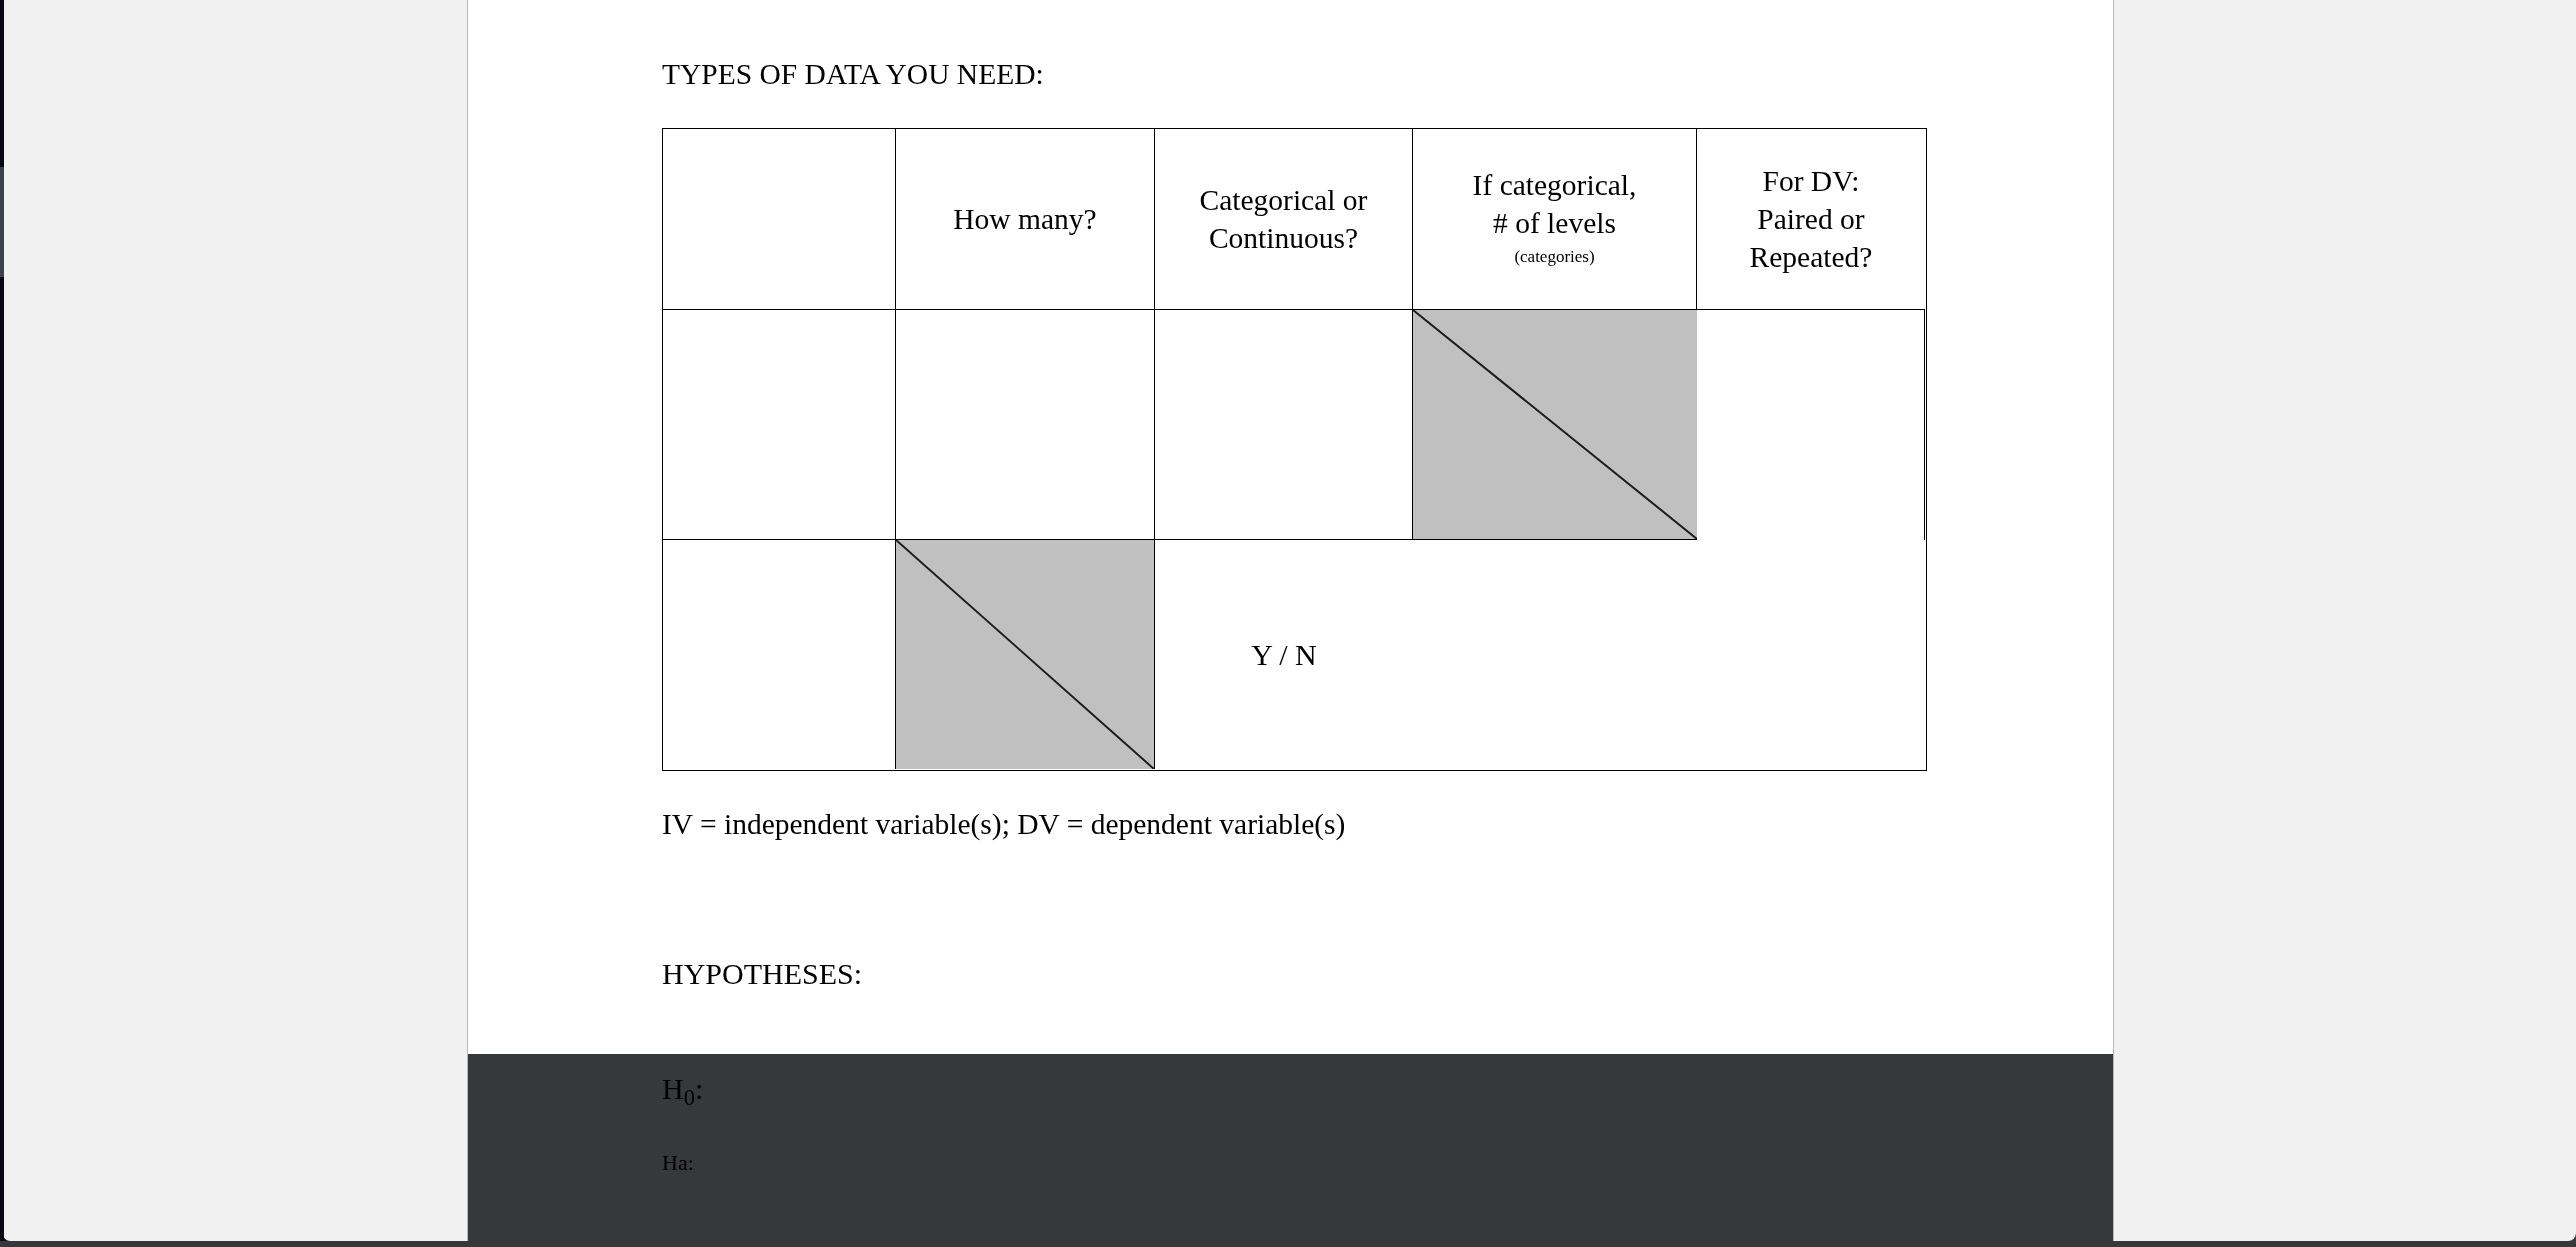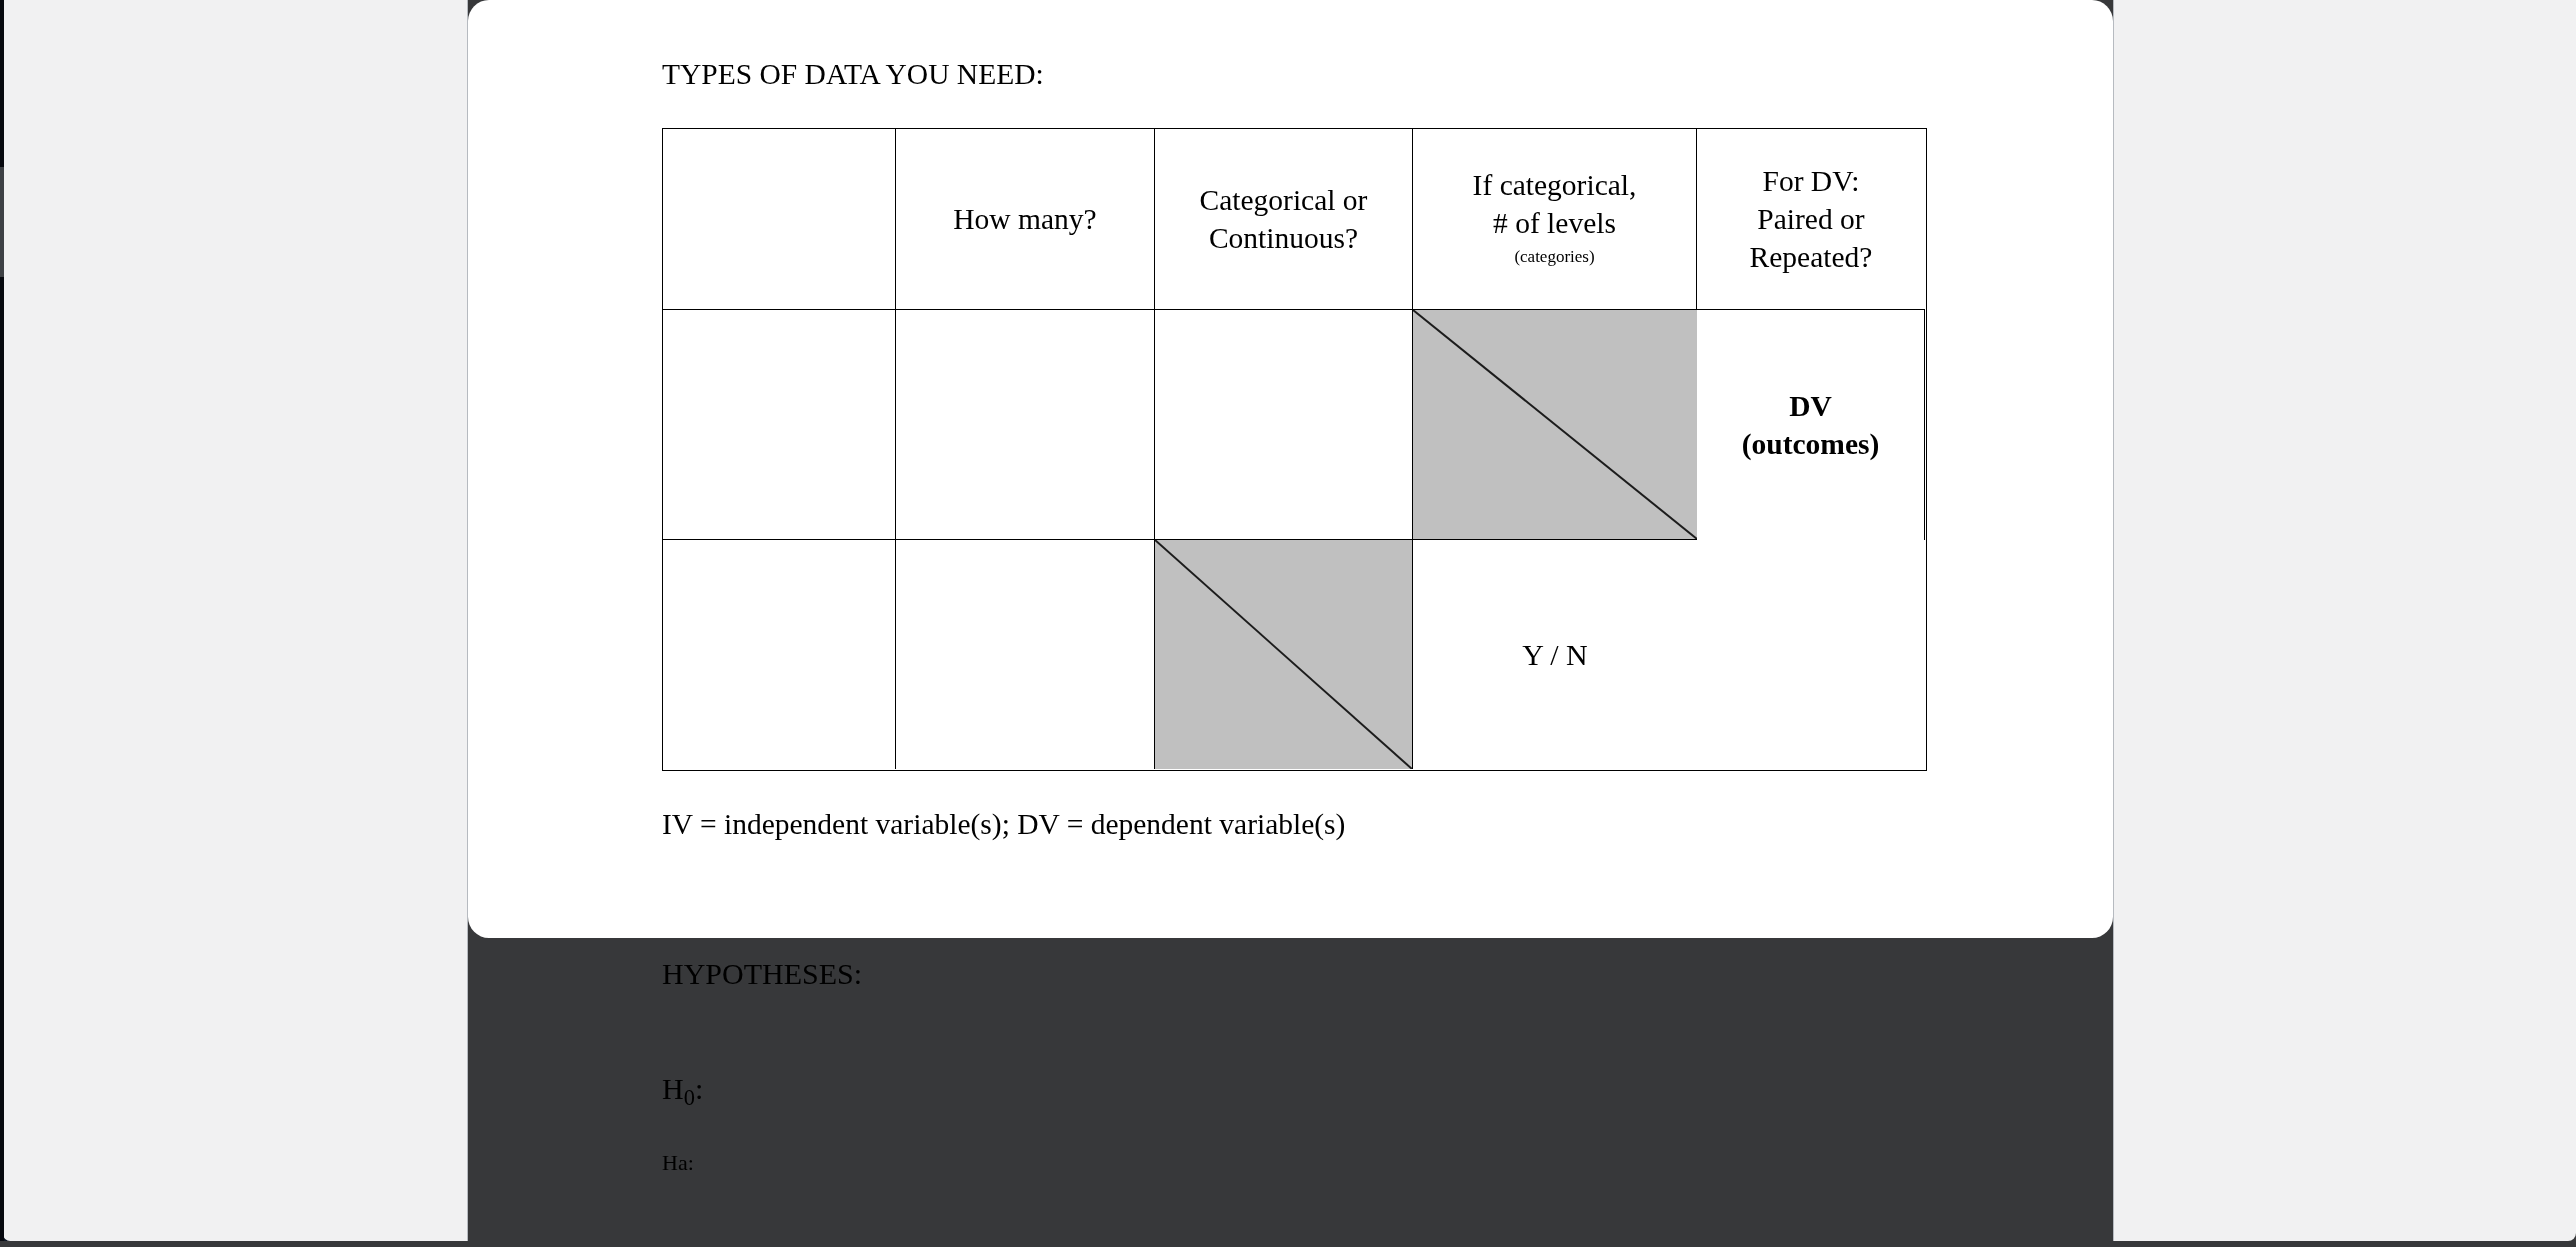--- a/index.html
+++ b/index.html
@@ -62,24 +62,23 @@
     position: absolute;
     left: 0; top: 167px;
     width: 3.6px; height: 110px;
     background: #3e4145;
   }
 
   
   .page {
     position: absolute;
     left: 468px; top: 0;
-    width: 1645px; height: 938px;
+    width: 1645px; height: 1054px;
     background: #ffffff;
     z-index: 1;
-    border-radius: 21px;
   }
   .doc-title {
     position: absolute;
     left: 194px; top: 56px;
     font-size: 29.5px;
     line-height: 36px;
     white-space: nowrap;
   }
 
   
@@ -200,24 +199,20 @@
 
     <div class="cell"></div>
     <div class="cell"></div>
     <div class="cell"></div>
     <div class="cell last-col crossed">
       <svg viewBox="0 0 100 100" preserveAspectRatio="none">
         <line x1="0" y1="0" x2="100" y2="100" stroke="#1c1c1c" stroke-width="2" vector-effect="non-scaling-stroke"></line>
       </svg>
     </div>
 
-    <div class="cell row-label last-row">
-      <span>DV</span>
-      <span>(outcomes)</span>
-    </div>
     <div class="cell last-row"></div>
     <div class="cell last-row"></div>
     <div class="cell last-row crossed">
       <svg viewBox="0 0 100 100" preserveAspectRatio="none">
         <line x1="0" y1="0" x2="100" y2="100" stroke="#1c1c1c" stroke-width="2" vector-effect="non-scaling-stroke"></line>
       </svg>
     </div>
     <div class="cell last-col last-row">
       <span class="yn">Y / N</span>
     </div>

